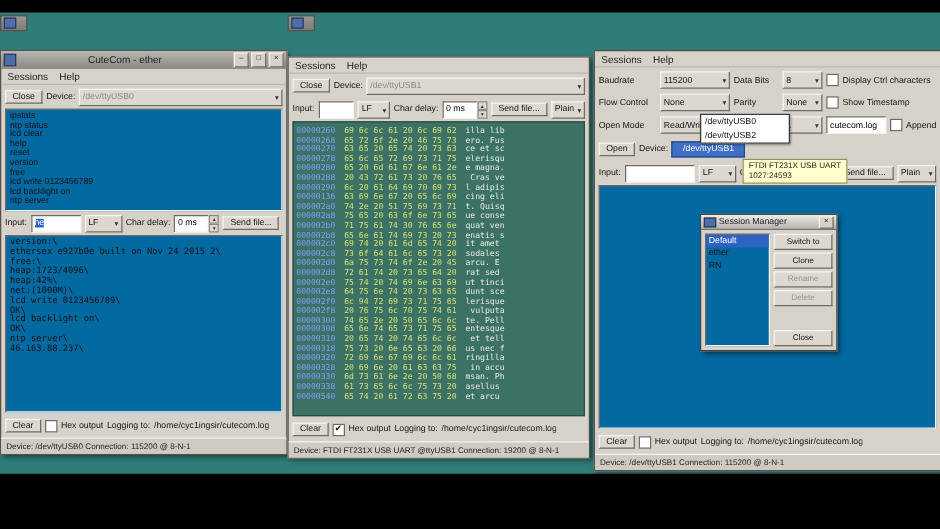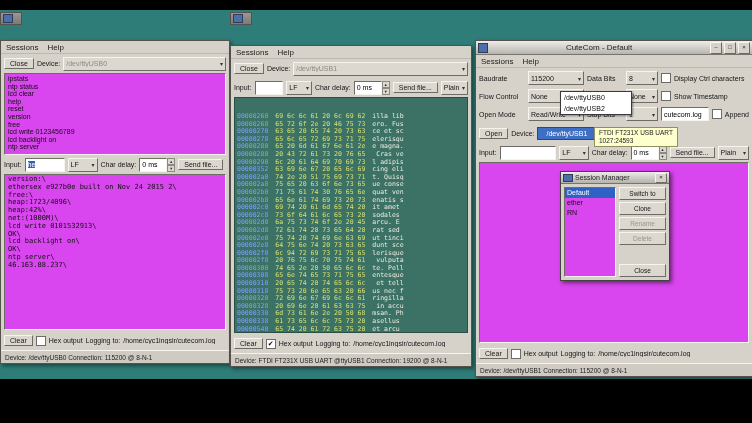--- a/index.html
+++ b/index.html
@@ -22,21 +22,21 @@
   .row{display:flex;align-items:center;gap:3px;padding:2px 3px;min-height:15px}
   .lbl{font-size:7px;color:#151515;white-space:nowrap}
   .btn{font-size:7px;color:#151515;padding:1px 5px;background:#dcd8d0;border:1px solid;
        border-color:#f6f4ef #6e6b64 #6e6b64 #f6f4ef;white-space:nowrap}
   .btn.dis{color:#98948c}
   .combo{display:flex;align-items:center;font-size:7px;color:#151515;height:12px;padding:0 2px;
          background:#dcd8d0;border:1px solid;border-color:#f6f4ef #6e6b64 #6e6b64 #f6f4ef}
   .combo .val{flex:1;overflow:hidden;white-space:nowrap}
   .combo.disabled .val{color:#8d8a84}
   .arrow{font-size:6px;color:#333;margin-left:2px}
-  .sunken{background:#d946ef;border:1px solid;border-color:#6e6b64 #f6f4ef #f6f4ef #6e6b64}
+  .sunken{background:#0369a1;border:1px solid;border-color:#6e6b64 #f6f4ef #f6f4ef #6e6b64}
   .field{background:#fff;border:1px solid;border-color:#6e6b64 #f6f4ef #f6f4ef #6e6b64;
          height:12px;font-size:7px;display:flex;align-items:center;padding:0 2px;overflow:hidden}
   .sel-text{background:#2e63c4;color:#fff}
   .check{width:8px;height:8px;flex:0 0 8px;background:#fff;border:1px solid #6e6b64;
          font-size:7px;line-height:7px;text-align:center;color:#111}
   .spin{display:flex;align-items:stretch}
   .spin .field{width:22px}
   .spincol{display:flex;flex-direction:column;width:8px}
   .sbtn{flex:1;font-size:4px;line-height:5px;text-align:center;background:#dcd8d0;
         border:1px solid #8d8a84;color:#333}
@@ -44,21 +44,21 @@
              font-size:6.5px;color:#222;background:#cfcbc3;border-top:1px solid #f6f4ef;
              white-space:nowrap;overflow:hidden}
 
   
   .histlist{flex:0 0 78px;margin:0 3px;font-size:7px;line-height:7.6px;padding:1px 3px;
             overflow:hidden;color:#111}
   .term{flex:1;margin:0 3px 1px;font-family:"DejaVu Sans Mono",monospace;font-size:7px;
         line-height:7.8px;padding:1px 3px;overflow:hidden;color:#111}
   .hexarea{flex:1;margin:0 3px 1px;background:#3c7265;border:1px solid #2a4f46;
            font-family:"DejaVu Sans Mono",monospace;font-size:6.5px;line-height:7.6px;
-           padding:15px 2px;overflow:hidden}
+           padding:3px 2px;overflow:hidden}
   .hexrow{display:flex;gap:7px}
   .hx{white-space:pre}
   .hx.o{color:#7f9fff}
   .hx.h{color:#d9e070}
   .hx.a{color:#eceadf}
 
   
   .settings{display:flex;flex-direction:column;padding:1px 0}
   .settings .row{min-height:16px;padding:1px 3px}
   .w44{width:46px;flex:0 0 46px}.w50{width:50px;flex:0 0 50px}.w34{width:36px;flex:0 0 36px}
@@ -95,20 +95,27 @@
 <div class="desktop">
 
   <div class="stub" style="left:0;top:2px">
     <span class="wicon"></span>
   </div>
   <div class="stub" style="left:230px;top:2px">
     <span class="wicon"></span>
   </div>
 
   <div class="win" style="left:0;top:30px;width:228px;height:322px">
+    <div class="tb">
+      <span class="wicon"></span>
+      <span class="ttl">CuteCom - ether</span>
+      <span class="wbtn">–</span>
+      <span class="wbtn">□</span>
+      <span class="wbtn">×</span>
+    </div>
     <div class="menubar">
       <span>Sessions</span>
       <span>Help</span>
     </div>
     <div class="row">
       <button class="btn">Close</button>
       <span class="lbl">Device:</span>
       <div class="combo disabled" style="flex:1">
         <span class="val">/dev/ttyUSB0</span>
         <span class="arrow">▾</span>
@@ -147,21 +154,21 @@
       <button class="btn">Send file...</button>
     </div>
     <div class="sunken term">
 
     <div>version:\</div>
         <div>ethersex e927b0e built on Nov 24 2015 2\</div>
         <div>free:\</div>
         <div>heap:1723/4096\</div>
         <div>heap:42%\</div>
         <div>net:(1000M)\</div>
-        <div>lcd write 0101532913\</div>
+        <div>lcd write 0123456789\</div>
         <div>OK\</div>
         <div>lcd backlight on\</div>
         <div>OK\</div>
         <div>ntp server\</div>
         <div>46.163.88.237\</div>
       </div>
     <div class="row">
       <button class="btn">Clear</button>
       <span class="check"></span>
       <span class="lbl">Hex output</span>
@@ -236,21 +243,21 @@
         <span class="hx o">00000288</span>
         <span class="hx h">20 43 72 61 73 20 76 65</span>
         <span class="hx a"> Cras ve</span>
       </div>
         <div class="hexrow">
         <span class="hx o">00000290</span>
         <span class="hx h">6c 20 61 64 69 70 69 73</span>
         <span class="hx a">l adipis</span>
       </div>
         <div class="hexrow">
-        <span class="hx o">00000352</span>
+        <span class="hx o">00000136</span>
         <span class="hx h">63 69 6e 67 20 65 6c 69</span>
         <span class="hx a">cing eli</span>
       </div>
         <div class="hexrow">
         <span class="hx o">000002a0</span>
         <span class="hx h">74 2e 20 51 75 69 73 71</span>
         <span class="hx a">t. Quisq</span>
       </div>
         <div class="hexrow">
         <span class="hx o">000002a8</span>
@@ -357,27 +364,20 @@
       <button class="btn">Clear</button>
       <span class="check"><span>✔</span></span>
       <span class="lbl">Hex output</span>
       <span class="lbl">Logging to:</span>
       <span class="lbl" style="overflow:hidden">/home/cyc1ingsir/cutecom.log</span>
     </div>
     <div class="statusbar">Device: FTDI FT231X USB UART @ttyUSB1   Connection: 19200 @ 8-N-1</div>
   </div>
 
   <div class="win" style="left:475px;top:30px;width:276px;height:335px">
-    <div class="tb active">
-      <span class="wicon"></span>
-      <span class="ttl">CuteCom - Default</span>
-      <span class="wbtn">–</span>
-      <span class="wbtn">□</span>
-      <span class="wbtn">×</span>
-    </div>
     <div class="menubar">
       <span>Sessions</span>
       <span>Help</span>
     </div>
 
     <div class="settings">
       <div class="row">
         <span class="lbl w44">Baudrate</span>
         <div class="combo w50">
           <span class="val">115200</span>

